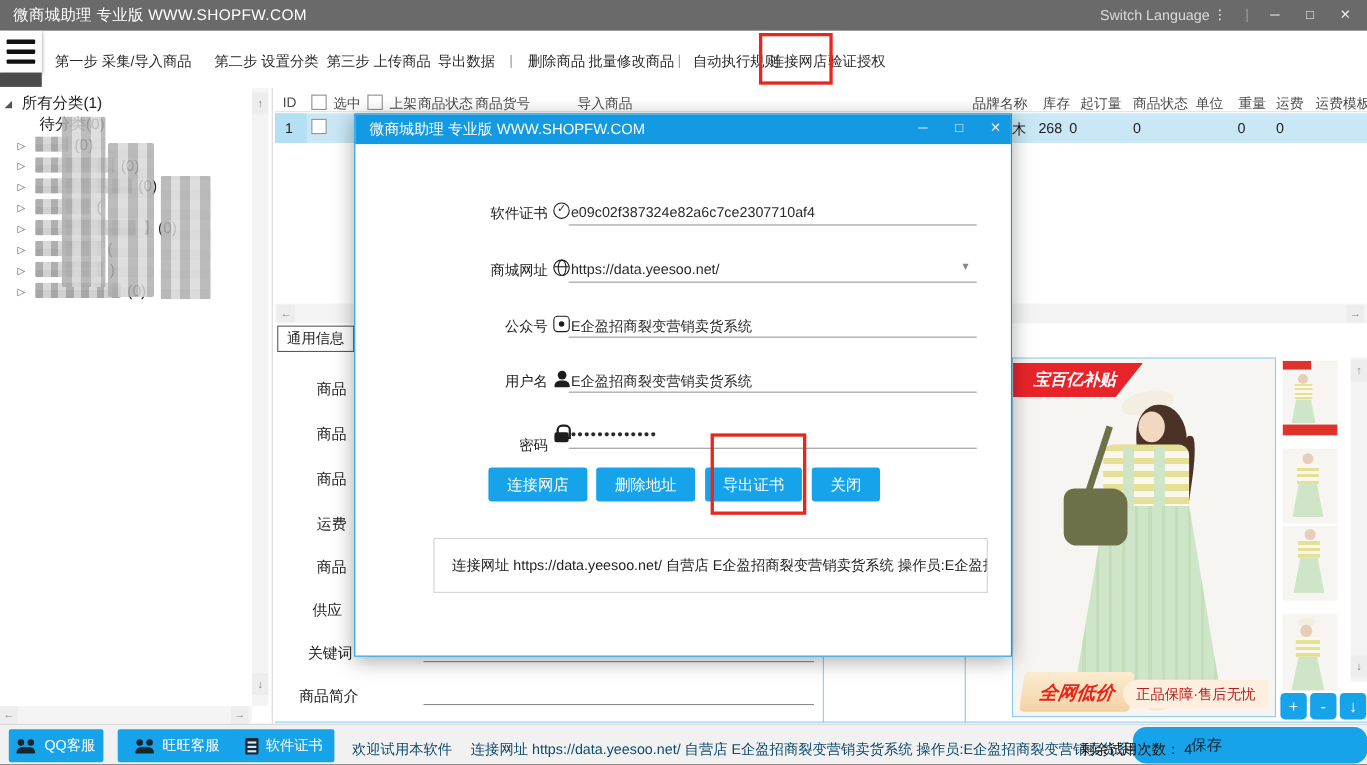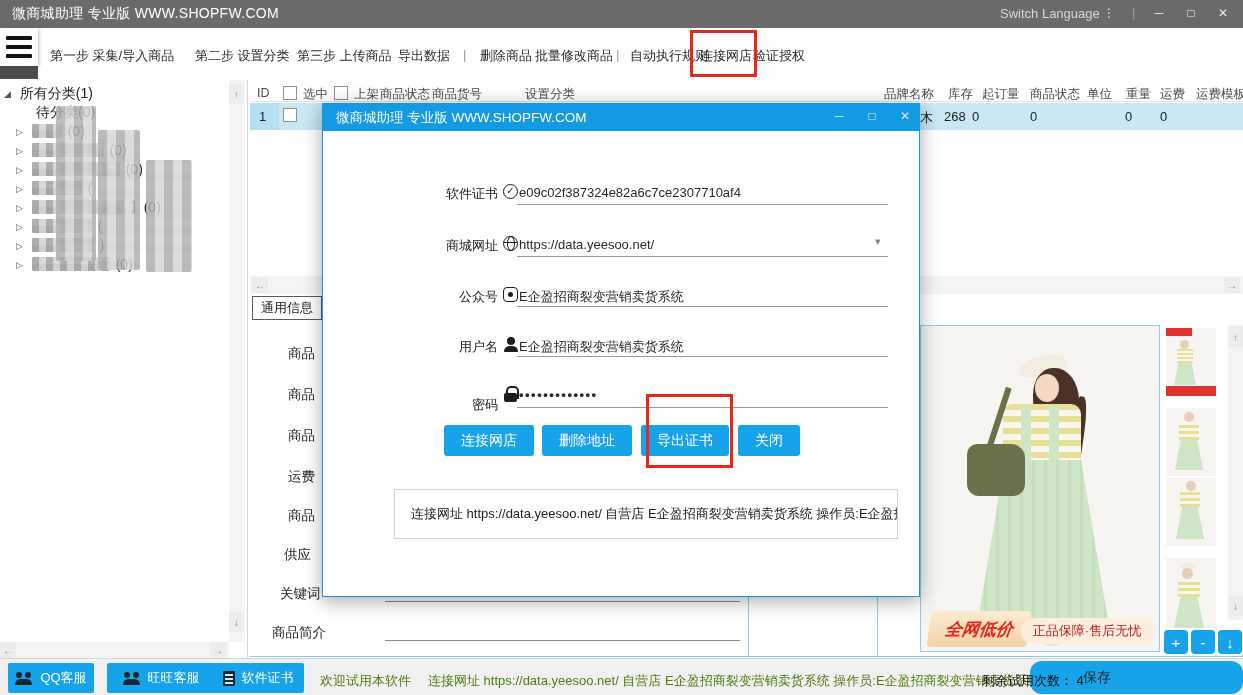--- a/index.html
+++ b/index.html
@@ -71,21 +71,21 @@
 .ribbon{position:absolute;left:-6px;top:4px;width:124px;height:31px;background:#e8242a;color:#fff;
  font-size:15px;font-weight:bold;font-style:italic;line-height:31px;text-align:center;
  clip-path:polygon(0 0,100% 0,80% 100%,0 100%)}
 .thumb{position:absolute;left:1166px;width:50px;background:#f6f5f1;cursor:pointer;overflow:hidden}
 .pv-btn{position:absolute;width:24px;height:24px;background:#16a3ea;color:#fff;border:none;border-radius:4px;
  font-size:15px;display:flex;align-items:center;justify-content:center;cursor:default}
 
 .statusbar{left:0;top:658px;width:1243px;height:37px;background:#f1f1f1;border-top:1px solid #d6d6d6}
 .sbar-btn{position:absolute;top:4px;height:30px;background:#16a3ea;border:none;border-radius:2px;color:#fff;
  font-size:13px;display:flex;align-items:center;justify-content:center;gap:7px;cursor:default}
-.sbar-txt{position:absolute;top:13px;font-size:13px;color:#4d7c0f;white-space:nowrap}
+.sbar-txt{position:absolute;top:13px;font-size:13px;color:#0c4a6e;white-space:nowrap}
 .icon-ppl{position:relative;width:18px;height:13px}
 .icon-ppl::before{content:"";position:absolute;top:0;left:1px;width:6px;height:6px;background:#142730;border-radius:50%;box-shadow:9px 0 0 #142730}
 .icon-ppl::after{content:"";position:absolute;bottom:0;left:0;width:17px;height:6px;background:#142730;border-radius:8px 8px 1px 1px}
 .icon-doc{position:relative;width:12px;height:15px;background:#142730;border-radius:1px}
 .icon-doc::after{content:"";position:absolute;left:2px;top:3px;width:8px;height:2px;background:#cfeafd;box-shadow:0 4px 0 #cfeafd,0 8px 0 #cfeafd}
 
 .shape{position:absolute}
 </style>
 </head>
 <body>
@@ -183,21 +183,21 @@
     <div class="sb" style="left:210px;top:562px;width:16px;height:16px">→</div>
   </div>
 
   <span class="th" style="left:257px">ID</span>
   <span class="cb" style="left:283px;top:86px"></span>
   <span class="th" style="left:303px">选中</span>
   <span class="cb" style="left:334px;top:86px"></span>
   <span class="th" style="left:354px">上架</span>
   <span class="th" style="left:380px">商品状态</span>
   <span class="th" style="left:432px">商品货号</span>
-  <span class="th" style="left:525px">设置分类</span>
+  <span class="th" style="left:525px">导入商品</span>
   <span class="th" style="left:884px">品牌名称</span>
   <span class="th" style="left:948px">库存</span>
   <span class="th" style="left:982px">起订量</span>
   <span class="th" style="left:1030px">商品状态</span>
   <span class="th" style="left:1087px">单位</span>
   <span class="th" style="left:1126px">重量</span>
   <span class="th" style="left:1160px">运费</span>
   <span class="th" style="left:1196px">运费模板</span>
   <div class="a" style="left:250px;top:101px;width:993px;height:1px;background:#e3e3e3"></div>
 
@@ -240,20 +240,21 @@
     <div class="shape" style="left:114px;top:48px;width:24px;height:28px;background:#f2d7c2;border-radius:50%"></div>
     <div class="shape" style="left:148px;top:70px;width:14px;height:90px;background:#4a3326;border-radius:40%;transform:rotate(8deg)"></div>
     <div class="shape" style="left:82px;top:78px;width:78px;height:66px;border-radius:10px;background:repeating-linear-gradient(0deg,#e6e096 0 6px,#faf8ee 6px 12px)"></div>
     <div class="shape" style="left:100px;top:80px;width:10px;height:64px;background:#cfe5c8"></div>
     <div class="shape" style="left:128px;top:80px;width:10px;height:64px;background:#cfe5c8"></div>
     <div class="shape" style="left:54px;top:134px;width:136px;height:178px;clip-path:polygon(22% 0,78% 0,100% 100%,0 100%);background:repeating-linear-gradient(90deg,#cfe5c8 0 9px,#c4debb 9px 12px)"></div>
     <div class="shape" style="left:44px;top:60px;width:6px;height:70px;background:#6d714a;transform:rotate(18deg);left:74px"></div>
     <div class="shape" style="left:46px;top:118px;width:58px;height:52px;background:#6d714a;border-radius:10px 14px 12px 12px"></div>
     <div class="shape" style="left:120px;top:308px;width:22px;height:12px;background:#efe6d4;border-radius:45%"></div>
     <div class="shape" style="left:148px;top:306px;width:22px;height:12px;background:#efe6d4;border-radius:45%"></div>
+    <div class="ribbon">宝百亿补贴</div>
 
     <div class="shape" style="left:8px;top:285px;width:100px;height:36px;background:linear-gradient(#fcecd0,#f2d2a6);transform:skewX(-8deg);border-radius:4px;
          display:flex;align-items:center;justify-content:center;color:#e8251c;font-weight:bold;font-style:italic;font-size:17px">全网低价</div>
     <div class="shape" style="left:100px;top:292px;width:132px;height:26px;background:#fdeede;border-radius:13px 4px 4px 13px;
          display:flex;align-items:center;justify-content:center;color:#b91c1c;font-size:13px">正品保障·售后无忧</div>
   </div>
 
   <div class="thumb" style="top:328px;height:68px">
     <div class="shape" style="left:0;top:0;width:26px;height:8px;background:#e0332c"></div>
     <div class="shape" style="left:14px;top:12px;width:9px;height:9px;background:#e8cdb8;border-radius:50%"></div>

